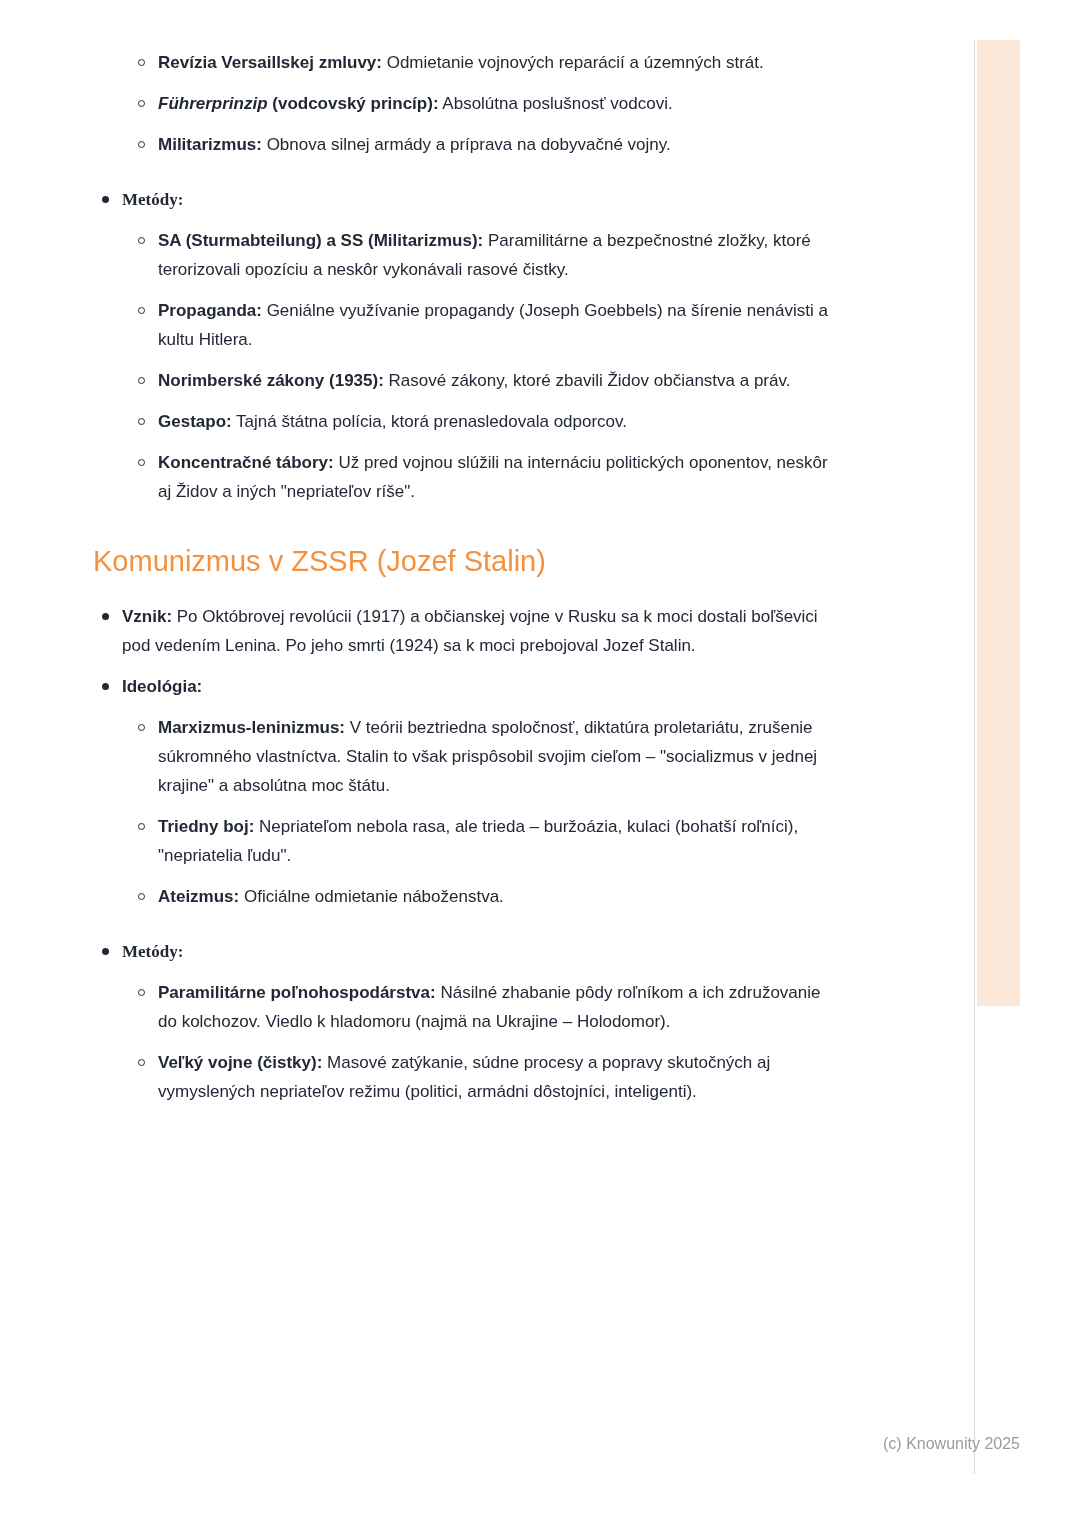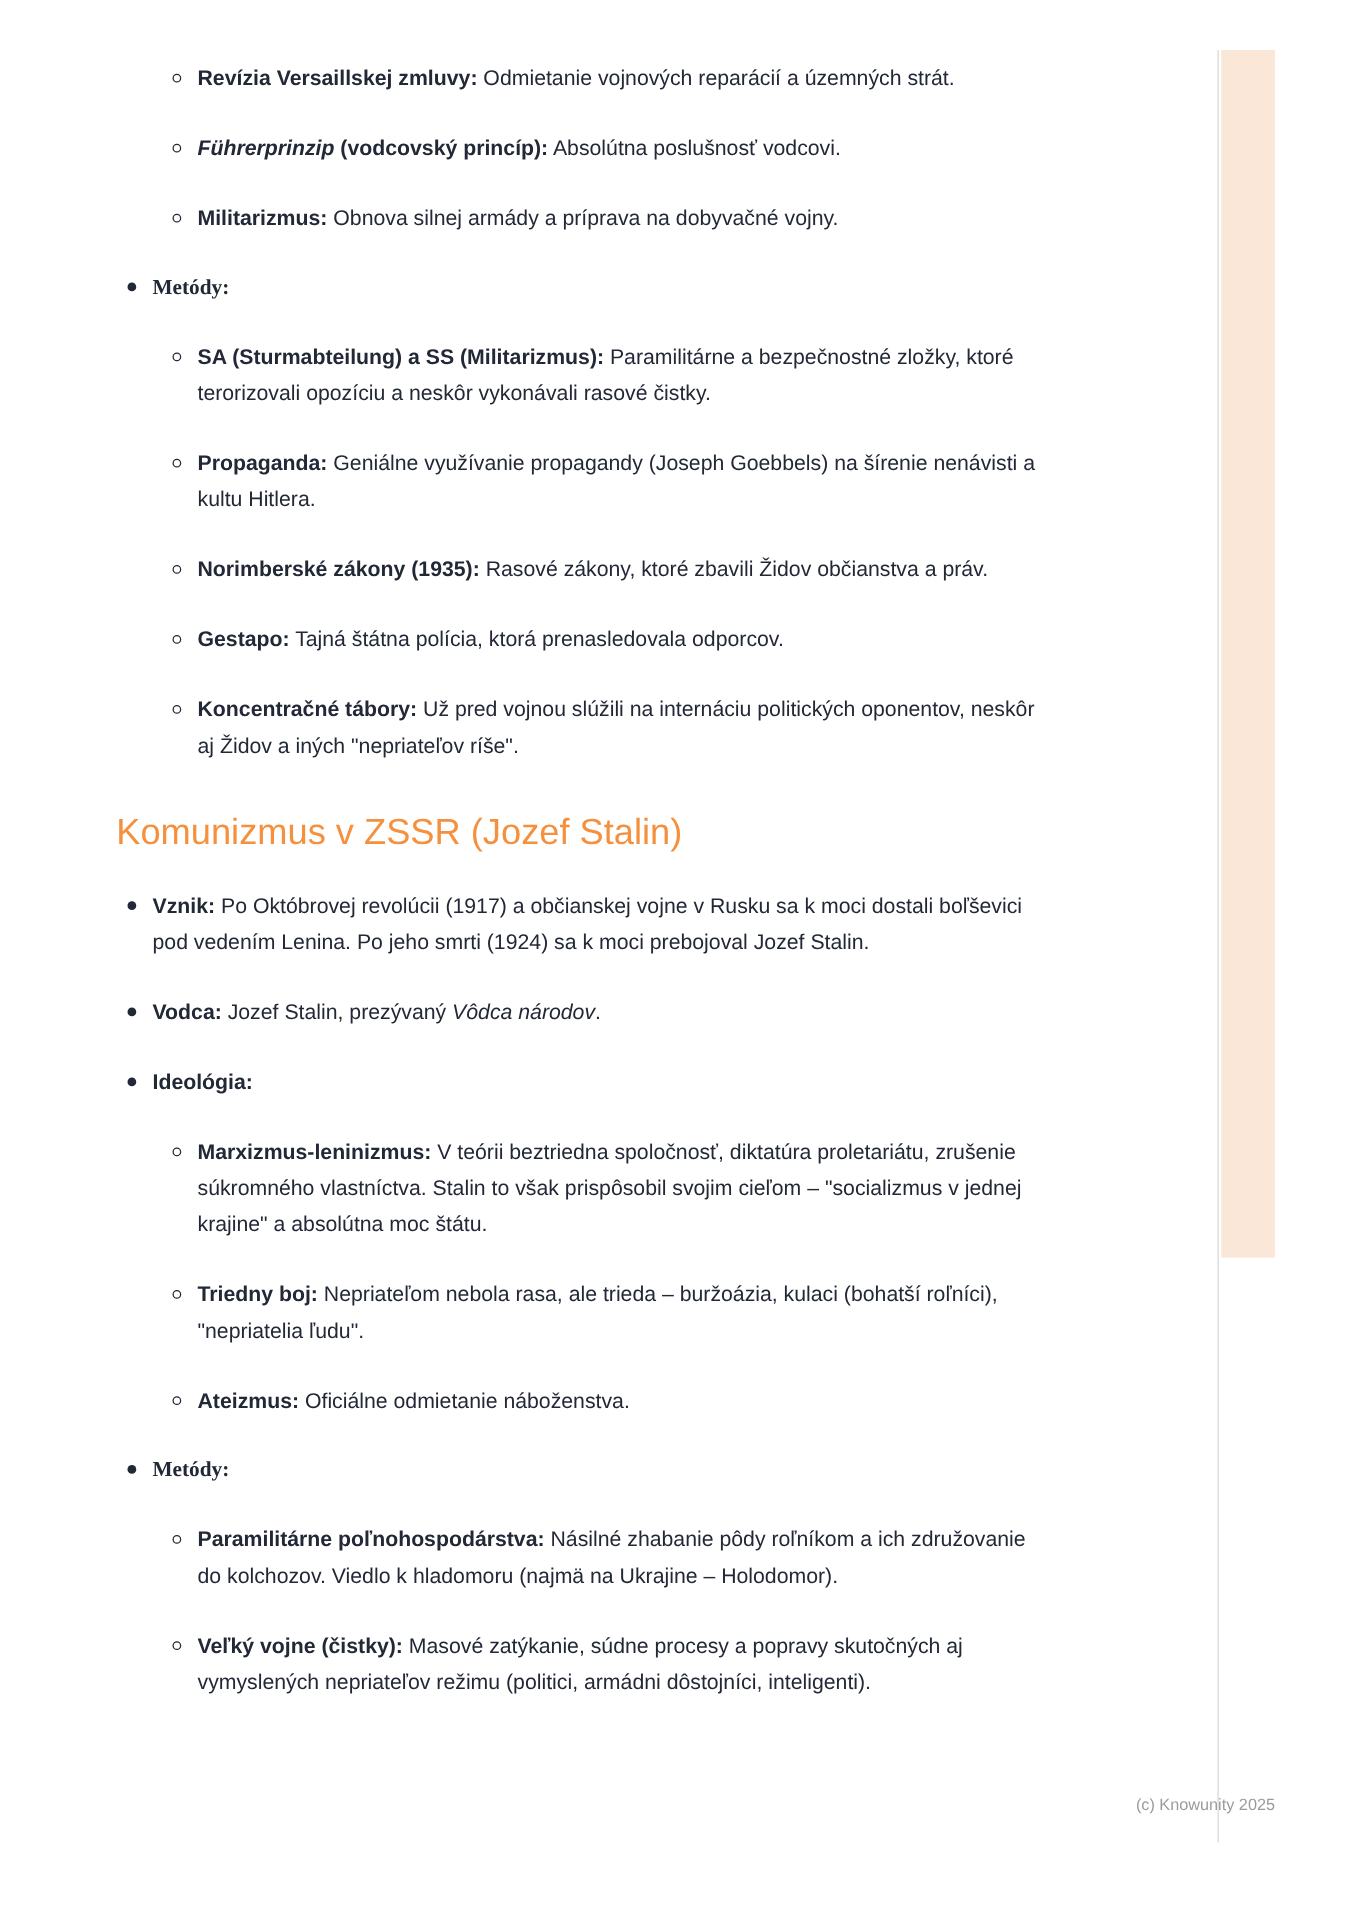--- a/index.html
+++ b/index.html
@@ -35,21 +35,21 @@
     background: var(--stripe);
   }
   .doc {
     position: absolute;
     left: 93px;
     top: 48px;
     width: 737px;
     font-size: 17px;
     line-height: 29px;
   }
-  .item { position: relative; margin-top: 27px; }
+  .item { position: relative; margin-top: 12px; }
   .item:first-child { margin-top: 0; }
   .item.l2 + .item.l1 { margin-top: 26px; font-family: Liberation Serif, serif; }
   .item.l1 { padding-left: 29px; }
   .item.l2 { margin-left: 36px; padding-left: 29px; }
   .bullet {
     position: absolute;
     left: 9px;
     top: 11px;
     width: 7px;
     height: 7px;
@@ -64,21 +64,21 @@
     color: var(--accent);
     font-size: 29px;
     line-height: 34px;
     font-weight: normal;
     margin: 38px 0 24px 0;
   }
   .watermark {
     position: absolute;
     top: 1436px;
     right: 60px;
-    font-size: 13px;
+    font-size: 16px;
     line-height: 16px;
     color: #9b9b9b;
   }
 </style>
 </head>
 <body>
 
 <div class="page">
   <div class="side-line"></div>
   <div class="side-stripe"></div>
@@ -87,21 +87,20 @@
       <div class="item l2"><span class="bullet circle"></span><span class="text"><span class="run-bi">Führerprinzip </span><span class="run-b">(vodcovský princíp):</span><span class="run-n"> Absolútna poslušnosť vodcovi.</span></span></div>
       <div class="item l2"><span class="bullet circle"></span><span class="text"><span class="run-b">Militarizmus:</span><span class="run-n"> Obnova silnej armády a príprava na dobyvačné vojny.</span></span></div>
       <div class="item l1"><span class="bullet disc"></span><span class="text"><span class="run-b">Metódy:</span></span></div>
       <div class="item l2"><span class="bullet circle"></span><span class="text"><span class="run-b">SA (Sturmabteilung) a SS (Militarizmus):</span><span class="run-n"> Paramilitárne a bezpečnostné zložky, ktoré terorizovali opozíciu a neskôr vykonávali rasové čistky.</span></span></div>
       <div class="item l2"><span class="bullet circle"></span><span class="text"><span class="run-b">Propaganda:</span><span class="run-n"> Geniálne využívanie propagandy (Joseph Goebbels) na šírenie nenávisti a kultu Hitlera.</span></span></div>
       <div class="item l2"><span class="bullet circle"></span><span class="text"><span class="run-b">Norimberské zákony (1935):</span><span class="run-n"> Rasové zákony, ktoré zbavili Židov občianstva a práv.</span></span></div>
       <div class="item l2"><span class="bullet circle"></span><span class="text"><span class="run-b">Gestapo:</span><span class="run-n"> Tajná štátna polícia, ktorá prenasledovala odporcov.</span></span></div>
       <div class="item l2"><span class="bullet circle"></span><span class="text"><span class="run-b">Koncentračné tábory:</span><span class="run-n"> Už pred vojnou slúžili na internáciu politických oponentov, neskôr aj Židov a iných "nepriateľov ríše".</span></span></div>
       <h2 class="section-heading">Komunizmus v ZSSR (Jozef Stalin)</h2>
       <div class="item l1"><span class="bullet disc"></span><span class="text"><span class="run-b">Vznik:</span><span class="run-n"> Po Októbrovej revolúcii (1917) a občianskej vojne v Rusku sa k moci dostali boľševici pod vedením Lenina. Po jeho smrti (1924) sa k moci prebojoval Jozef Stalin.</span></span></div>
-      <div class="item l1"><span class="bullet disc"></span><span class="text"><span class="run-b">Vodca:</span><span class="run-n"> Jozef Stalin, prezývaný </span><span class="run-i">Vôdca národov</span><span class="run-n">.</span></span></div>
       <div class="item l1"><span class="bullet disc"></span><span class="text"><span class="run-b">Ideológia:</span></span></div>
       <div class="item l2"><span class="bullet circle"></span><span class="text"><span class="run-b">Marxizmus-leninizmus:</span><span class="run-n"> V teórii beztriedna spoločnosť, diktatúra proletariátu, zrušenie súkromného vlastníctva. Stalin to však prispôsobil svojim cieľom – "socializmus v jednej krajine" a absolútna moc štátu.</span></span></div>
       <div class="item l2"><span class="bullet circle"></span><span class="text"><span class="run-b">Triedny boj:</span><span class="run-n"> Nepriateľom nebola rasa, ale trieda – buržoázia, kulaci (bohatší roľníci), "nepriatelia ľudu".</span></span></div>
       <div class="item l2"><span class="bullet circle"></span><span class="text"><span class="run-b">Ateizmus:</span><span class="run-n"> Oficiálne odmietanie náboženstva.</span></span></div>
       <div class="item l1"><span class="bullet disc"></span><span class="text"><span class="run-b">Metódy:</span></span></div>
       <div class="item l2"><span class="bullet circle"></span><span class="text"><span class="run-b">Paramilitárne poľnohospodárstva:</span><span class="run-n"> Násilné zhabanie pôdy roľníkom a ich združovanie do kolchozov. Viedlo k hladomoru (najmä na Ukrajine – Holodomor).</span></span></div>
       <div class="item l2"><span class="bullet circle"></span><span class="text"><span class="run-b">Veľký vojne (čistky):</span><span class="run-n"> Masové zatýkanie, súdne procesy a popravy skutočných aj vymyslených nepriateľov režimu (politici, armádni dôstojníci, inteligenti).</span></span></div>
     </main>
   <div class="watermark">(c) Knowunity 2025</div>
 </div>

